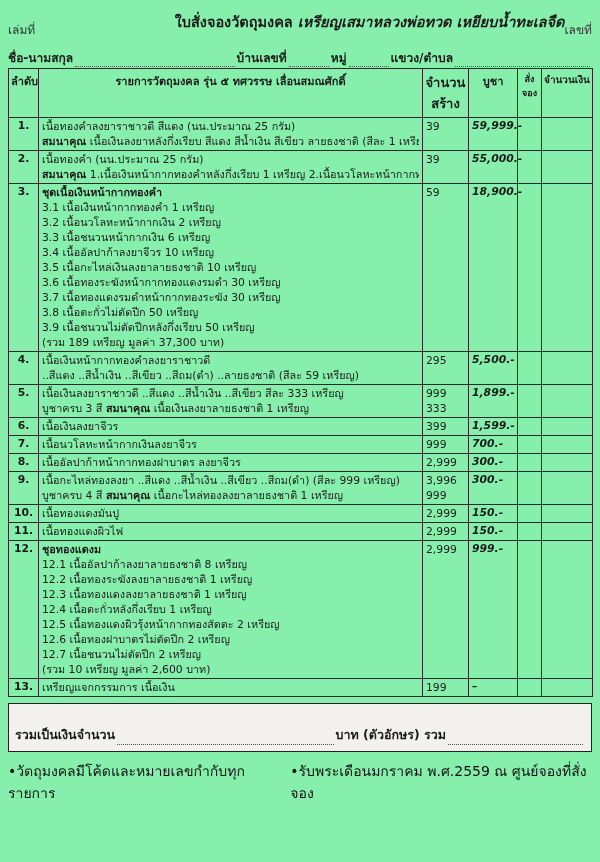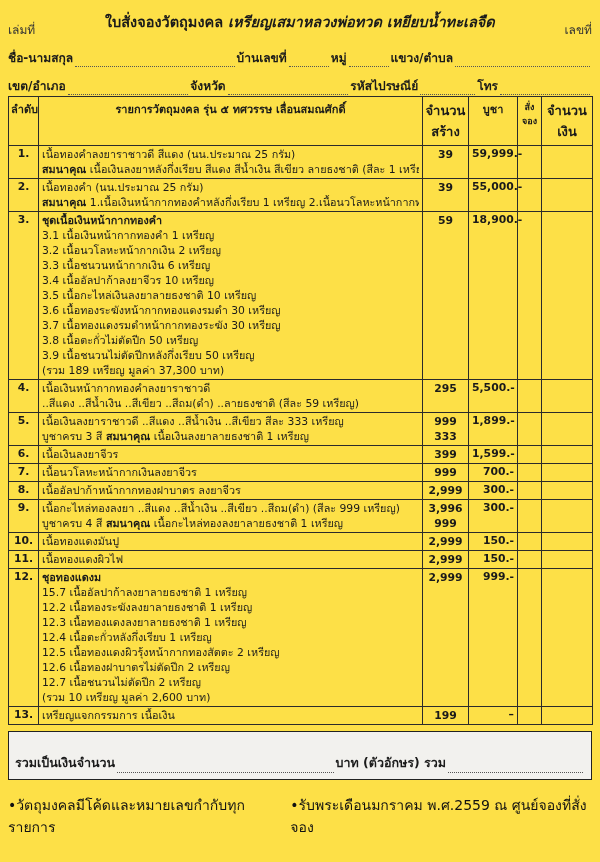--- a/index.html
+++ b/index.html
@@ -1,51 +1,51 @@
 <!DOCTYPE html>
 <html><head>
 <meta charset="utf-8">
 <style>
   html,body{margin:0;padding:0;background:#e8e6e2;}
   .sheet{
-    width:600px;height:862px;margin:0 auto;background:#fde047;color:#1a1a1a;
+    width:600px;height:862px;margin:0 auto;background:#86efac;color:#1a1a1a;
     font-family:"DejaVu Sans","Liberation Sans",sans-serif;
     box-sizing:border-box;padding:6px 8px;position:relative;overflow:hidden;
   }
   
   .top-row{display:flex;align-items:flex-start;}
   .corner-label{font-size:12px;color:#333;margin-top:14px;white-space:nowrap;}
-  .titles{flex:1;text-align:center;line-height:1.15;}
+  .titles{flex:1;text-align:right;line-height:1.15;}
   .title1{font-size:14.5px;font-weight:bold;margin-top:8px;}
   .title1 .it{font-style:italic;}
   .title2{font-size:27px;font-weight:bold;font-style:italic;font-family:"DejaVu Serif","Liberation Serif",serif;margin-top:2px;}
   
   .cust{margin-top:0;font-size:12px;font-weight:bold;}
   .cust-line{display:flex;align-items:flex-end;margin-top:9px;white-space:nowrap;}
   .dots{border-bottom:1.5px dotted #555;height:12px;margin:0 2px;}
   .grow{flex:1;}
   .w40{width:40px;} .w55{width:55px;} .w135{width:135px;} .w90{width:90px;}
   
   table{border-collapse:collapse;width:584px;margin-top:1px;table-layout:fixed;}
   th,td{border:1px solid #2b2b2b;vertical-align:top;font-size:10.8px;padding:1px 3px;}
   thead th{font-weight:bold;text-align:center;padding:3px 2px;font-size:11px;}
   .c-no{text-align:center;font-weight:bold;}
-  .c-qty{text-align:center;font-weight:bold;}
-  .c-price{text-align:right;font-weight:bold;}
+  .c-qty{font-weight:normal;}
+  .c-price{text-align:left;font-weight:bold;font-style:italic;}
   .line{line-height:15px;white-space:nowrap;overflow:hidden;}
   .b{font-weight:bold;}
   tbody td{height:15px;}
   
   .total-box{
     border:1.5px solid #222;background:#f2f1ee;margin-top:6px;
     display:flex;align-items:flex-end;font-size:12.5px;font-weight:bold;
     padding:21px 6px 6px 6px;white-space:nowrap;
   }
   
-  .notes{display:flex;justify-content:center;gap:14px;font-size:14px;margin-top:14px;color:#111;}
+  .notes{display:flex;justify-content:center;gap:14px;font-size:14px;margin-top:8px;color:#111;}
 </style>
 </head>
 <body>
 
 <div class="sheet">
 
   <div class="top-row">
     <span class="corner-label">เล่มที่</span>
     <div class="titles">
       <div class="title1"><span>ใบสั่งจองวัตถุมงคล </span><span class="it">เหรียญเสมาหลวงพ่อทวด เหยียบน้ำทะเลจืด</span></div>
@@ -56,50 +56,40 @@
   <div class="cust">
     <div class="cust-line">
       <span>ชื่อ-นามสกุล</span>
       <span class="dots grow"></span>
       <span>บ้านเลขที่</span>
       <span class="dots w40"></span>
       <span>หมู่</span>
       <span class="dots w40"></span>
       <span>แขวง/ตำบล</span>
       <span class="dots w135"></span>
-    </div>
-    <div class="cust-line">
-      <span>เขต/อำเภอ</span>
-      <span class="dots grow"></span>
-      <span>จังหวัด</span>
-      <span class="dots grow"></span>
-      <span>รหัสไปรษณีย์</span>
-      <span class="dots w55"></span>
-      <span>โทร</span>
-      <span class="dots w90"></span>
     </div>
   </div>
 
   <table>
     <colgroup>
       <col style="width:30px">
         <col style="width:384px">
         <col style="width:46px">
       <col style="width:49px">
         <col style="width:24px">
         <col style="width:51px">
     </colgroup>
     <thead>
       <tr>
         <th>ลำดับ</th>
         <th>รายการวัตถุมงคล รุ่น ๕ ทศวรรษ เลื่อนสมณศักดิ์</th>
         <th style="font-size:13px">จำนวนสร้าง</th>
         <th>บูชา</th>
         <th style="font-size:9px">สั่งจอง</th>
-        <th style="font-size:13px">จำนวนเงิน</th>
+        <th style="font-size:10px">จำนวนเงิน</th>
       </tr>
     </thead>
     <tbody>
         <tr>
           <td class="c-no">1.</td>
           <td class="">
             <div class="line"><span>เนื้อทองคำลงยาราชาวดี สีแดง (นน.ประมาณ 25 กรัม)</span></div>
             <div class="line"><span class="b">สมนาคุณ</span><span> เนื้อเงินลงยาหลังกึ่งเรียบ สีแดง สีน้ำเงิน สีเขียว ลายธงชาติ (สีละ 1 เหรียญ)</span></div>
           </td>
           <td class="c-qty">
@@ -242,21 +232,21 @@
             <div class="line">2,999</div>
           </td>
           <td class="c-price">150.-</td>
           <td class=""></td>
           <td class=""></td>
         </tr>
         <tr>
           <td class="c-no">12.</td>
           <td class="">
             <div class="line"><span class="b">ชุอทองแดงม</span></div>
-            <div class="line"><span>15.7 เนื้ออัลปาก้าลงยาลายธงชาติ 1 เหรียญ</span></div>
+            <div class="line"><span>12.1 เนื้ออัลปาก้าลงยาลายธงชาติ 8 เหรียญ</span></div>
             <div class="line"><span>12.2 เนื้อทองระฆังลงยาลายธงชาติ 1 เหรียญ</span></div>
             <div class="line"><span>12.3 เนื้อทองแดงลงยาลายธงชาติ 1 เหรียญ</span></div>
             <div class="line"><span>12.4 เนื้อตะกั่วหลังกึ่งเรียบ 1 เหรียญ</span></div>
             <div class="line"><span>12.5 เนื้อทองแดงผิวรุ้งหน้ากากทองสัตตะ 2 เหรียญ</span></div>
             <div class="line"><span>12.6 เนื้อทองฝาบาตรไม่ตัดปีก 2 เหรียญ</span></div>
             <div class="line"><span>12.7 เนื้อชนวนไม่ตัดปีก 2 เหรียญ</span></div>
             <div class="line"><span>(รวม 10 เหรียญ มูลค่า 2,600 บาท)</span></div>
           </td>
           <td class="c-qty">
             <div class="line">2,999</div>

